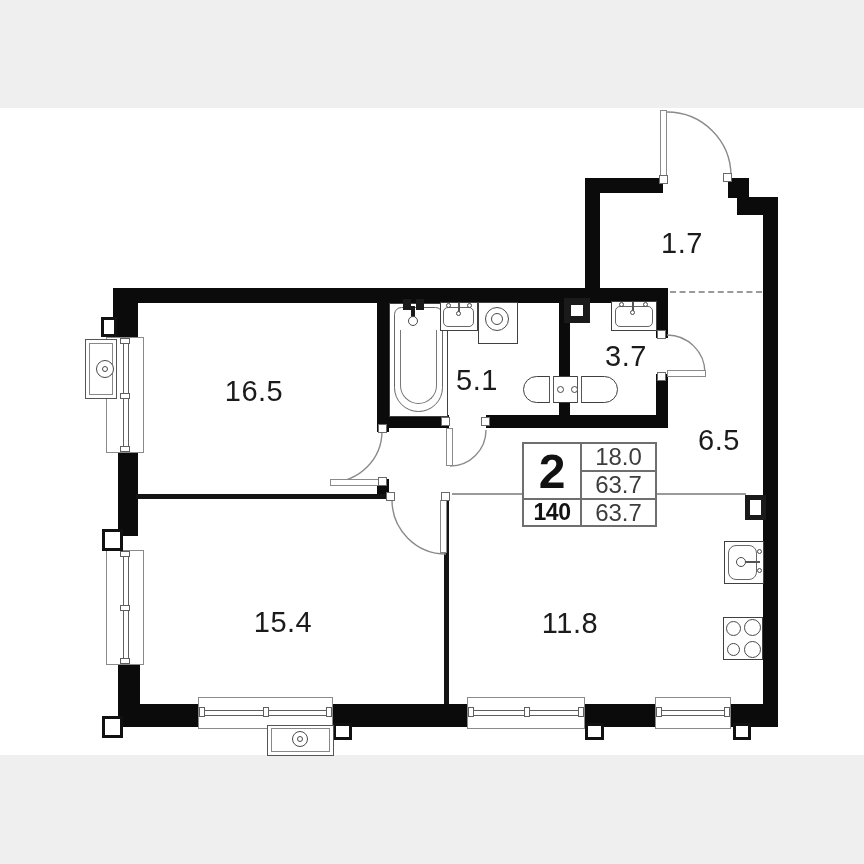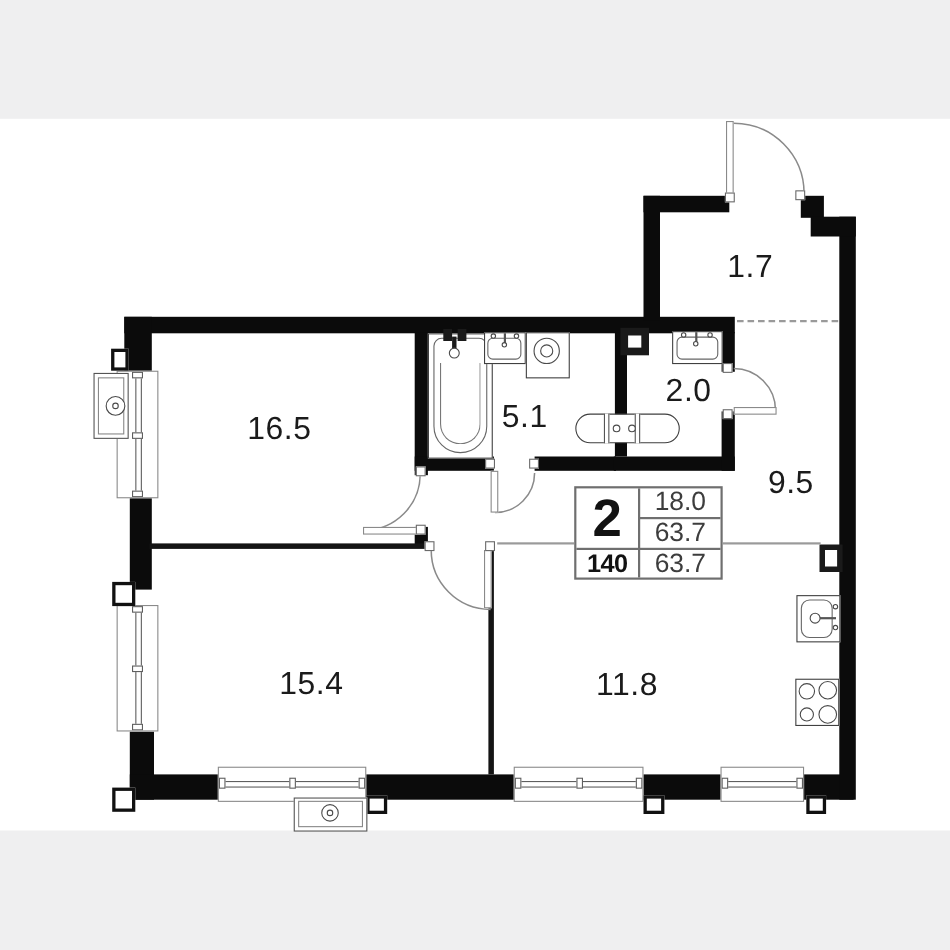--- a/index.html
+++ b/index.html
@@ -189,23 +189,23 @@
   <div class="cir" style="left:96px;top:360px;width:18px;height:18px;"></div>
   <div class="cir" style="left:102px;top:366px;width:6px;height:6px;"></div>
 
   <div class="fx" style="left:267px;top:725px;width:67px;height:31px;border-color:#555;"></div>
   <div class="fxi" style="left:271px;top:728px;width:59px;height:24px;border-color:#888;"></div>
   <div class="cir" style="left:292px;top:731px;width:16px;height:16px;"></div>
   <div class="cir" style="left:297px;top:736px;width:6px;height:6px;"></div>
 
   <div class="lbl" style="left:254px;top:391px;">16.5</div>
   <div class="lbl" style="left:477px;top:380px;">5.1</div>
-  <div class="lbl" style="left:626px;top:356px;">2.0</div>
+  <div class="lbl" style="left:626px;top:356px;">3.7</div>
   <div class="lbl" style="left:682px;top:243px;">1.7</div>
-  <div class="lbl" style="left:719px;top:440px;">9.5</div>
+  <div class="lbl" style="left:719px;top:440px;">6.5</div>
   <div class="lbl" style="left:283px;top:622px;">15.4</div>
   <div class="lbl" style="left:570px;top:623px;">11.8</div>
 
   <div class="itable">
     <div class="vdiv"></div>
     <div class="hdiv-full"></div>
     <div class="hdiv-half"></div>
     <div class="cell c-rooms">2</div>
     <div class="cell c-num">140</div>
     <div class="cell c-a1">18.0</div>

